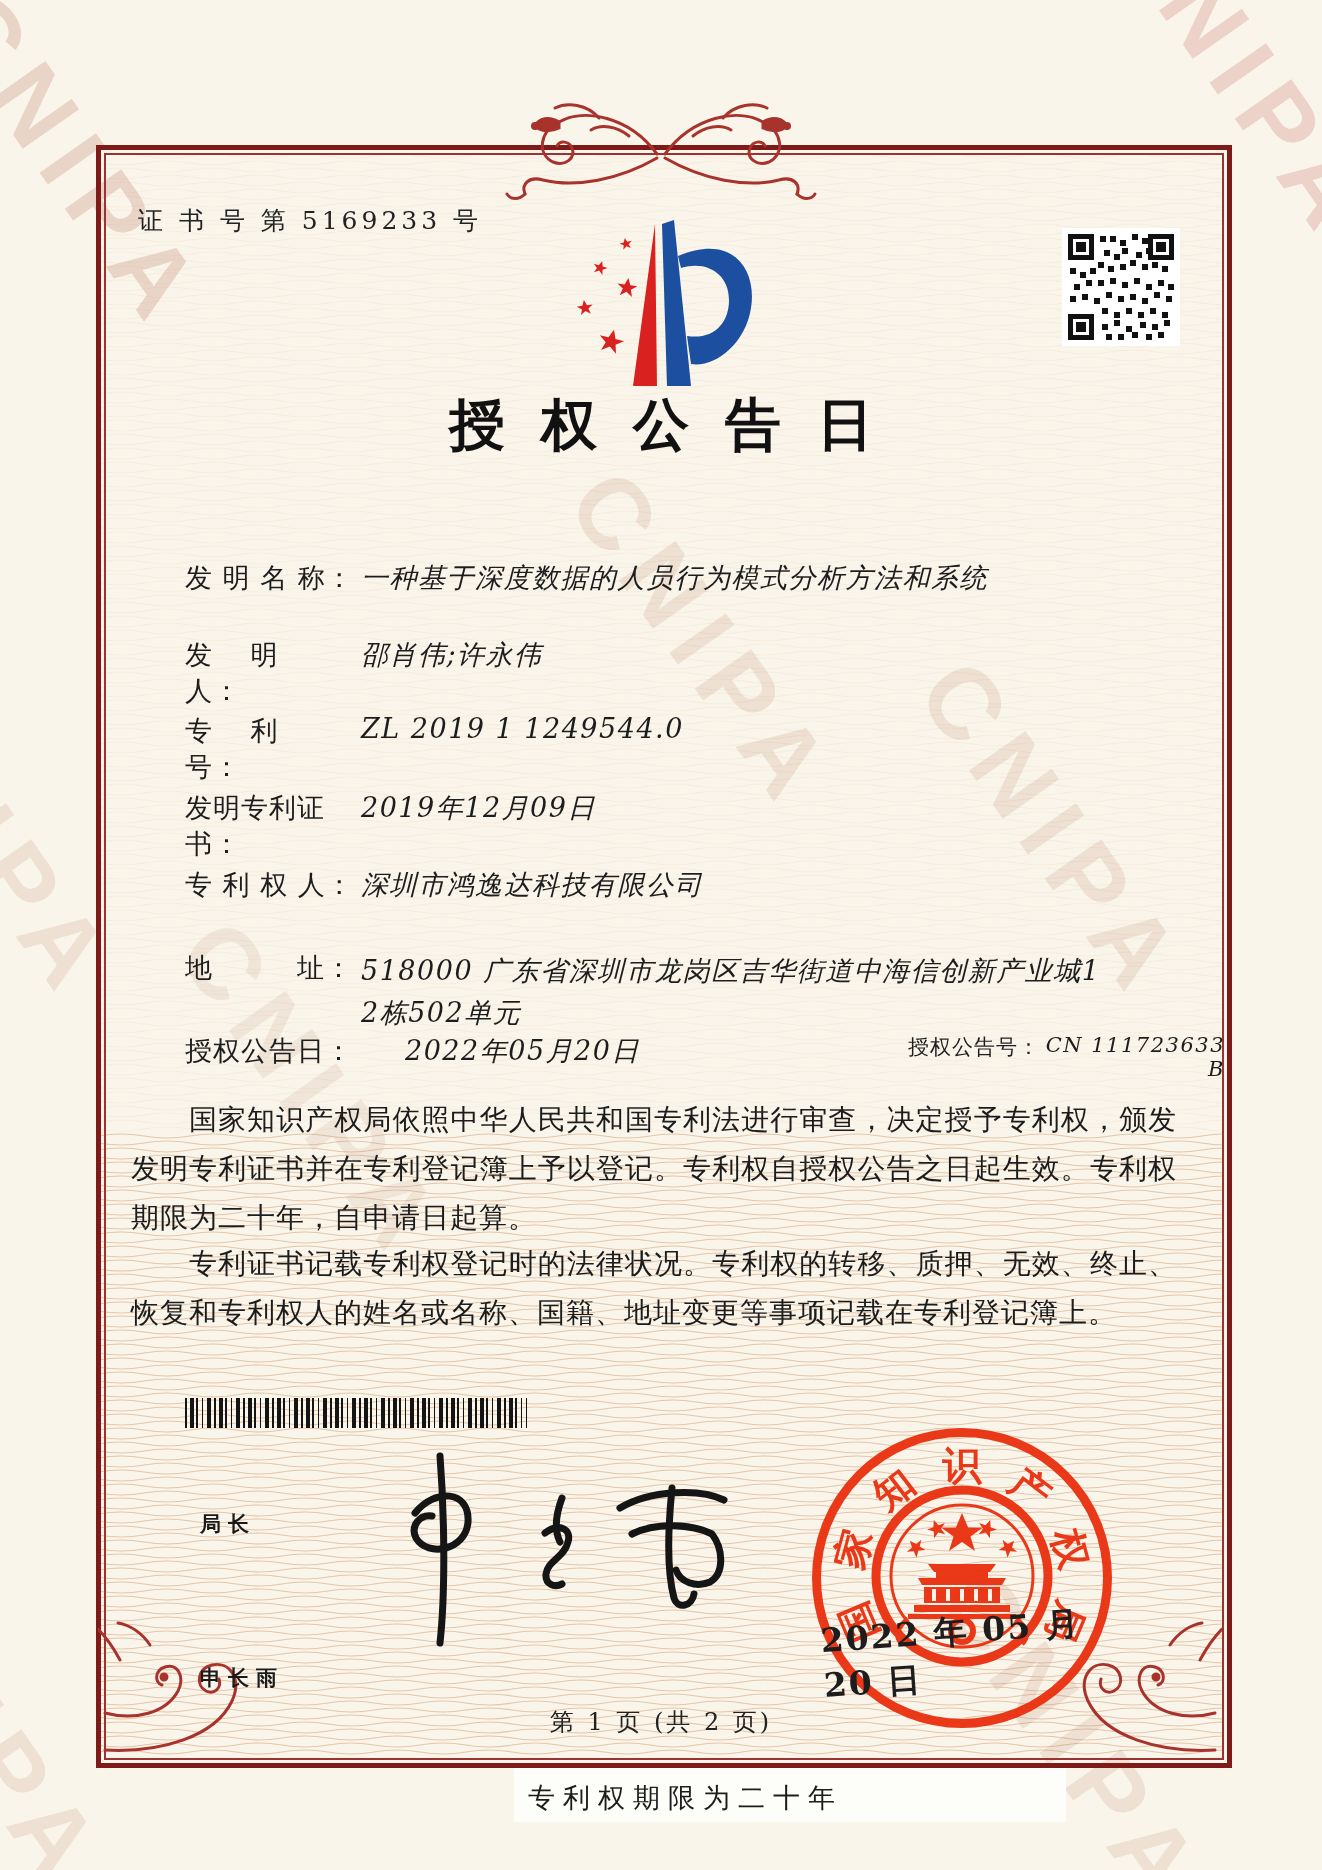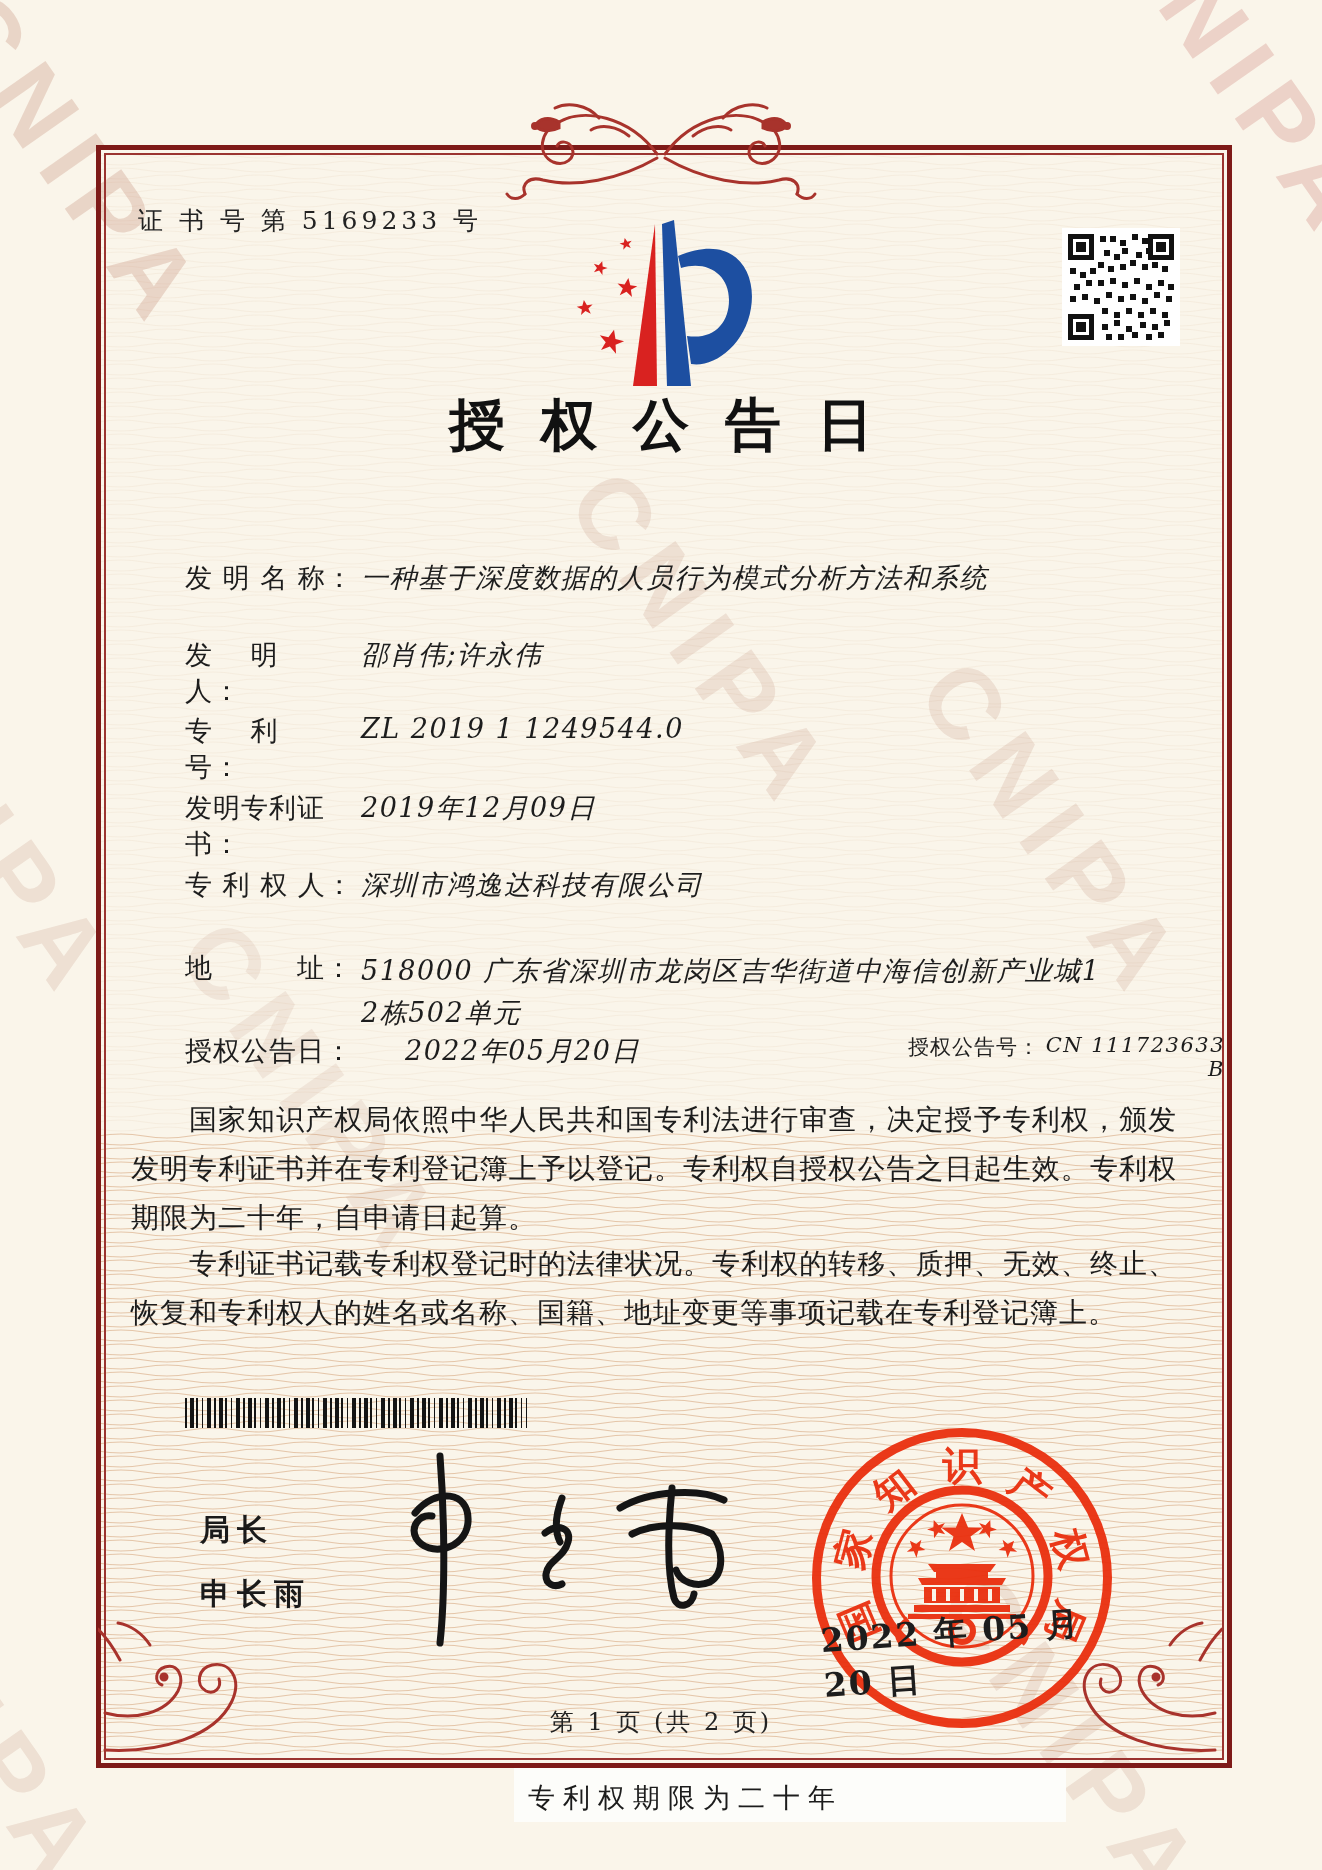--- a/index.html
+++ b/index.html
@@ -61,21 +61,21 @@
     background-image:repeating-linear-gradient(90deg,
       #141414 0px,#141414 2px, rgba(0,0,0,0) 2px,rgba(0,0,0,0) 5px,
       #141414 5px,#141414 9px, rgba(0,0,0,0) 9px,rgba(0,0,0,0) 11px,
       #141414 11px,#141414 13px, rgba(0,0,0,0) 13px,rgba(0,0,0,0) 17px,
       #141414 17px,#141414 18px, rgba(0,0,0,0) 18px,rgba(0,0,0,0) 22px,
       #141414 22px,#141414 26px, rgba(0,0,0,0) 26px,rgba(0,0,0,0) 29px);
   }
   .officer{
     position:absolute; left:200px; z-index:5;
     font-family:"Liberation Sans","DejaVu Sans",sans-serif;
-    font-size:30px; font-weight:600; letter-spacing:7px; color:#1a1a1a;
+    font-size:21px; font-weight:600; letter-spacing:7px; color:#1a1a1a;
   }
   .signature{position:absolute; left:320px; top:1438px; z-index:5;}
   
   .seal{
     position:absolute; left:812px; top:1428px; width:300px; height:300px;
     z-index:6; opacity:.95;
   }
   .seal .ring{
     position:absolute; inset:0; border:9px solid #ea2f0e; border-radius:50%;
   }
@@ -500,21 +500,21 @@
       <span class="value">CN 111723633 B</span>
     </span>
   </div>
 
   <p class="para" style="top:1088px;">国家知识产权局依照中华人民共和国专利法进行审查，决定授予专利权，颁发发明专利证书并在专利登记簿上予以登记。专利权自授权公告之日起生效。专利权期限为二十年，自申请日起算。</p>
   <p class="para" style="top:1232px;">专利证书记载专利权登记时的法律状况。专利权的转移、质押、无效、终止、恢复和专利权人的姓名或名称、国籍、地址变更等事项记载在专利登记簿上。</p>
 
   <div class="barcode"></div>
 
   <div class="officer" style="top:1510px;">局长</div>
-  <div class="officer" style="top:1574px;">申长雨</div>
+  <div class="officer" style="top:1664px;">申长雨</div>
 
   <svg class="signature" width="430" height="220" viewBox="0 0 430 220">
     <g fill="none" stroke="#151515" stroke-width="7" stroke-linecap="round">
       <path d="M95,75 C115,50 150,52 148,84 C146,112 108,120 96,100 C90,88 100,76 112,78"></path>
       <path d="M120,18 C124,70 126,150 120,205"></path>
       <path d="M225,95 C238,85 252,90 248,104 C244,120 228,122 226,136 C225,146 234,150 242,146"></path>
       <path d="M242,60 C236,76 234,92 240,104"></path>
       <path d="M300,70 C330,52 380,50 404,62"></path>
       <path d="M352,50 C348,90 346,130 354,160 C358,172 372,168 374,156"></path>
       <path d="M312,96 C336,84 372,86 392,96 C404,112 404,136 390,144 C376,150 360,144 356,132"></path>

